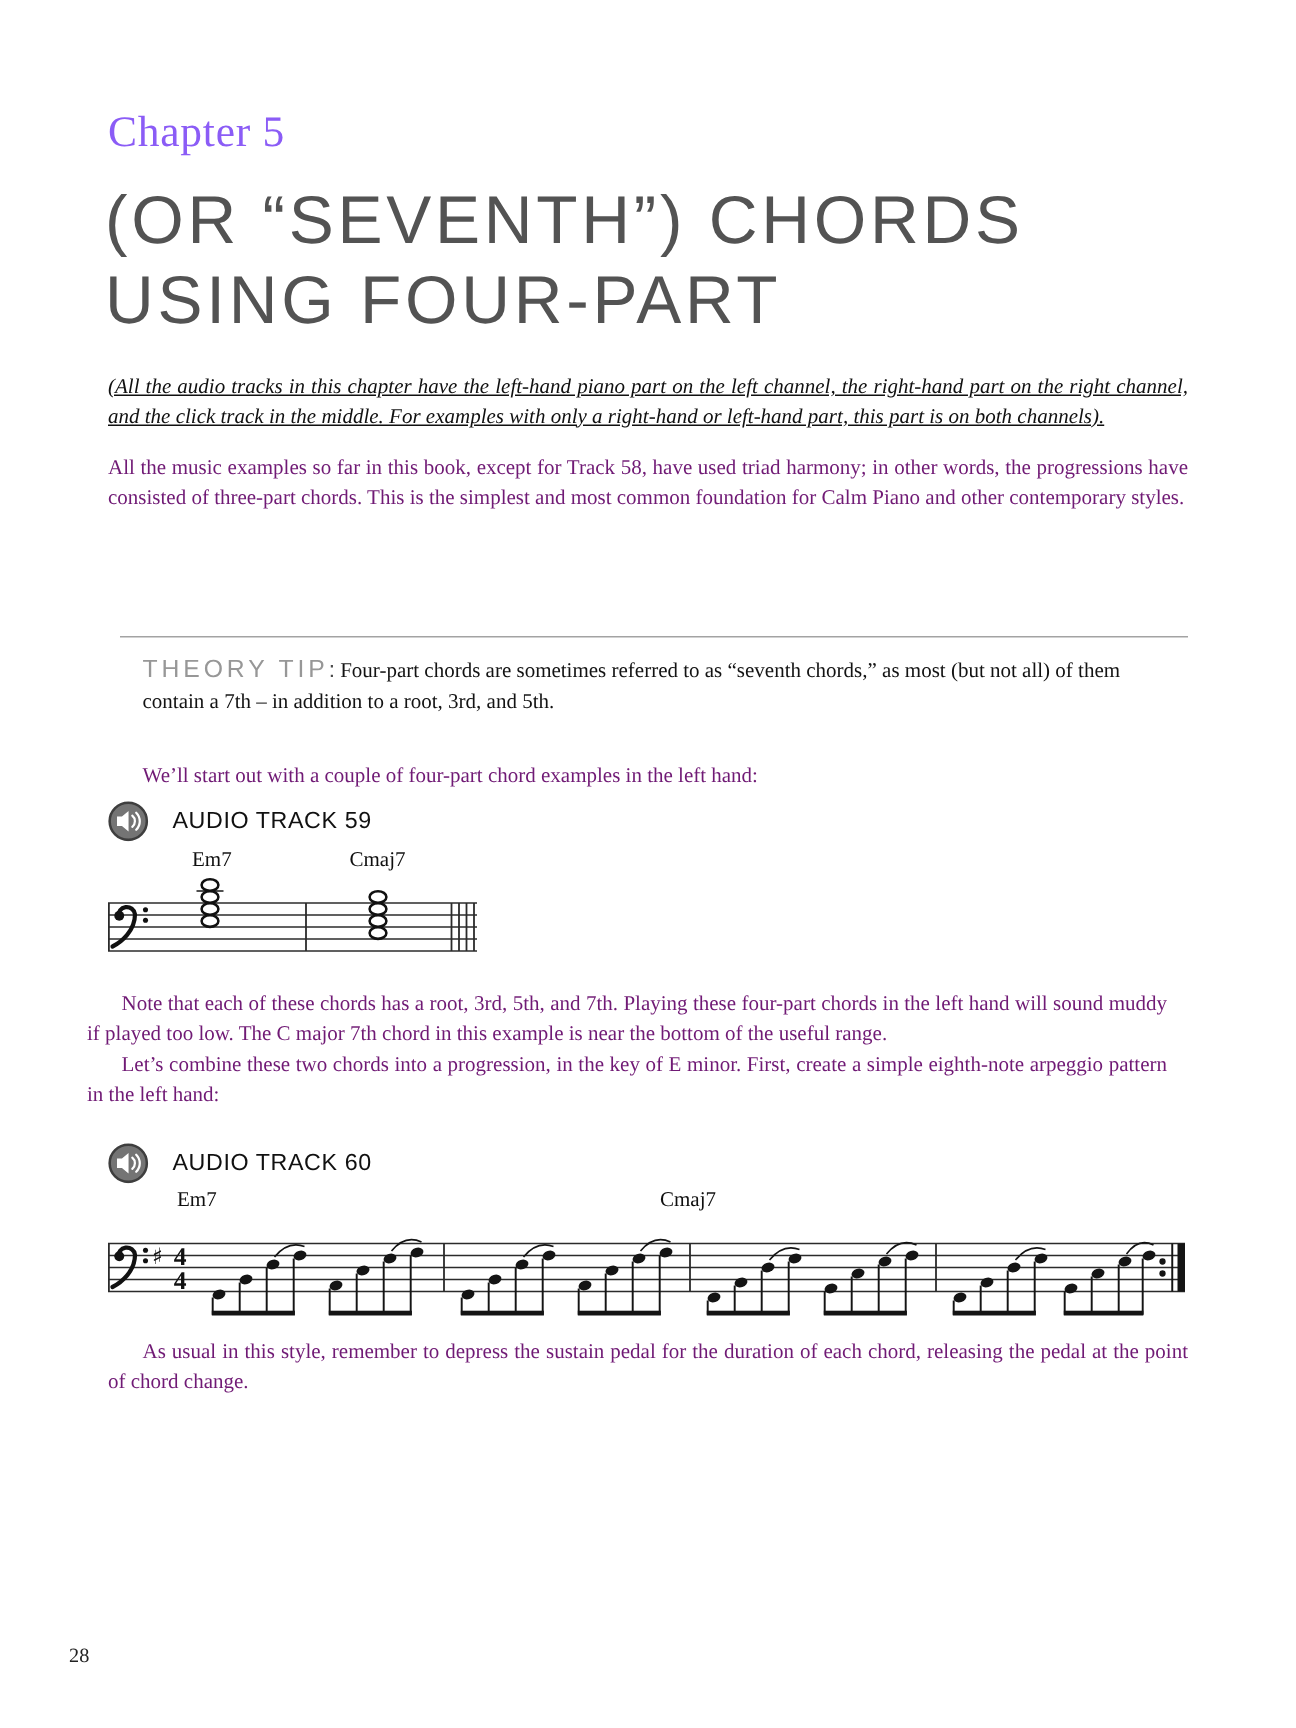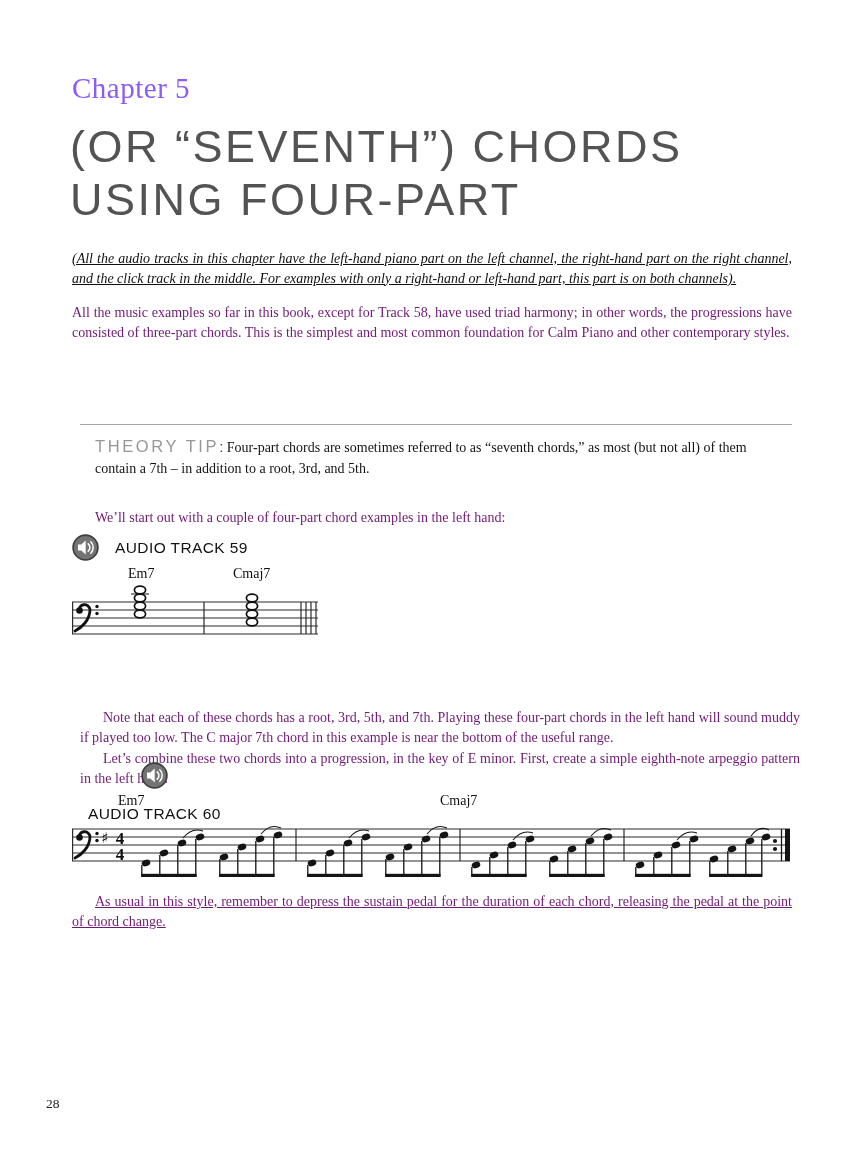--- a/index.html
+++ b/index.html
@@ -40,29 +40,29 @@
   .tip-colon { font-family:"Liberation Sans", sans-serif; font-size:15px; color:#4a4a4a; }
 
   .p3 { left:72px; top:497px; width:720px;margin-top:11px; }
 
   .audio-row { display:flex; align-items:center; gap:16px; }
   .audio-row .label {
     font-family:"Liberation Sans", sans-serif; font-size:15.5px;
     letter-spacing:.4px; color:#111;
   }
   .audio-59 { left:72px; top:534px; }
-  .audio-60 { left:88px; top:762px;flex-direction:column; }
+  .audio-60 { left:72px; top:762px; }
 
   .ex1 { left:72px; top:566px; width:340px; height:86px; }
   .ex2 { left:72px; top:793px; width:722px; height:95px; }
   .chord-label { position:absolute; top:0; font-size:14px; color:#0f0f0f; }
   .staff-svg { position:absolute; top:18px; left:0; }
 
-  .p46-block { left:80px; top:660px; width:720px;margin-top:48px; }
-  .p6 { left:72px; top:892px; width:720px;text-decoration:underline; }
+  .p46-block { left:58px; top:660px; width:720px; }
+  .p6 { left:72px; top:892px; width:720px; }
 
   .page-number { left:46px; top:1096px; font-size:13.5px; color:#222; }
 </style>
 </head>
 <body>
 
 <div class="page">
 
   <div class="abs chapter-label">Chapter 5</div>
 

